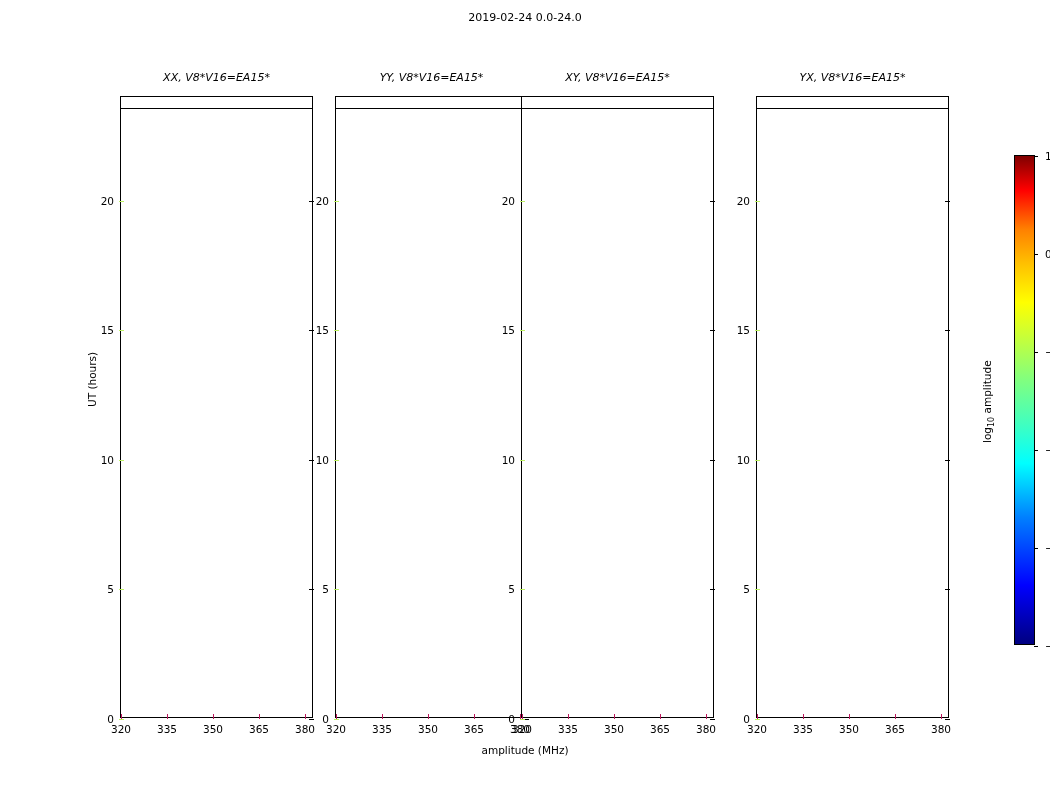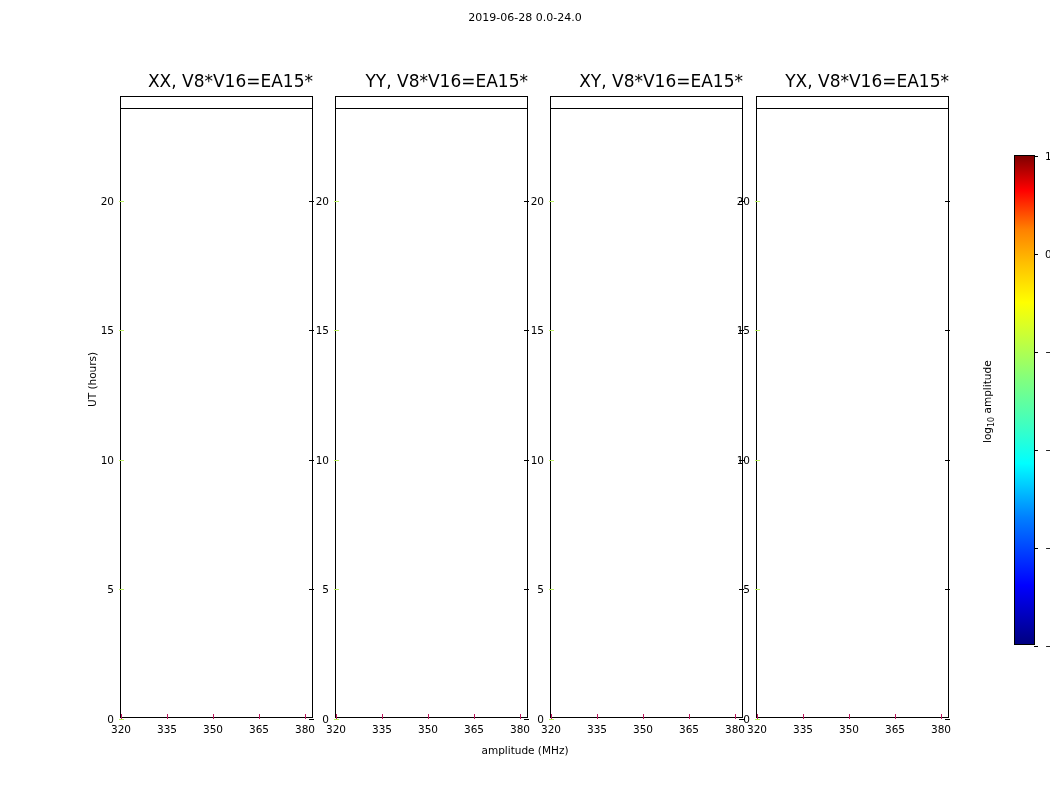--- a/index.html
+++ b/index.html
@@ -31,22 +31,23 @@
     position: absolute;
     top: 96px;
     height: 622px;
     width: 193px;
   }
   .panel-title {
     position: absolute;
     top: -25px;
     left: 0;
     width: 193px;
-    text-align: right;
-    font-size: 17px;
+    text-align: center;
+    font-size: 11px;
+    font-style: italic;
   }
   .axes {
     position: absolute;
     top: 0;
     left: 0;
     width: 100%;
     height: 100%;
     border: 1px solid #000;
     box-sizing: border-box;
     background: #ffffff;
@@ -164,21 +165,21 @@
     transform: rotate(-90deg);
     transform-origin: left top;
     font-size: 10.5px;
     white-space: nowrap;
   }
   .cbar-title sub { font-size: 8px; }
 </style>
 </head>
 <body>
 
-<div class="suptitle">2019-06-28 0.0-24.0</div>
+<div class="suptitle">2019-02-24 0.0-24.0</div>
 
 <div class="ylabel">UT (hours)</div>
 
 <div class="panel" style="left:120px;">
   <div class="panel-title">XX, V8*V16=EA15*</div>
   <div class="axes">
     <div class="data-line"></div>
 
     <div class="ytick" style="top:622px;">
       <span class="ytick-label">0</span>
@@ -256,21 +257,21 @@
     </div>
     <div class="xtick" style="left:138px;">
       <span class="xtick-label">365</span>
     </div>
     <div class="xtick" style="left:184px;">
       <span class="xtick-label">380</span>
     </div>
   </div>
 </div>
 
-<div class="panel" style="left:550px;">
+<div class="panel" style="left:521px;">
   <div class="panel-title">XY, V8*V16=EA15*</div>
   <div class="axes">
     <div class="data-line"></div>
 
     <div class="ytick" style="top:622px;">
       <span class="ytick-label">0</span>
     </div>
     <div class="ytick" style="top:492px;">
       <span class="ytick-label">5</span>
     </div>

